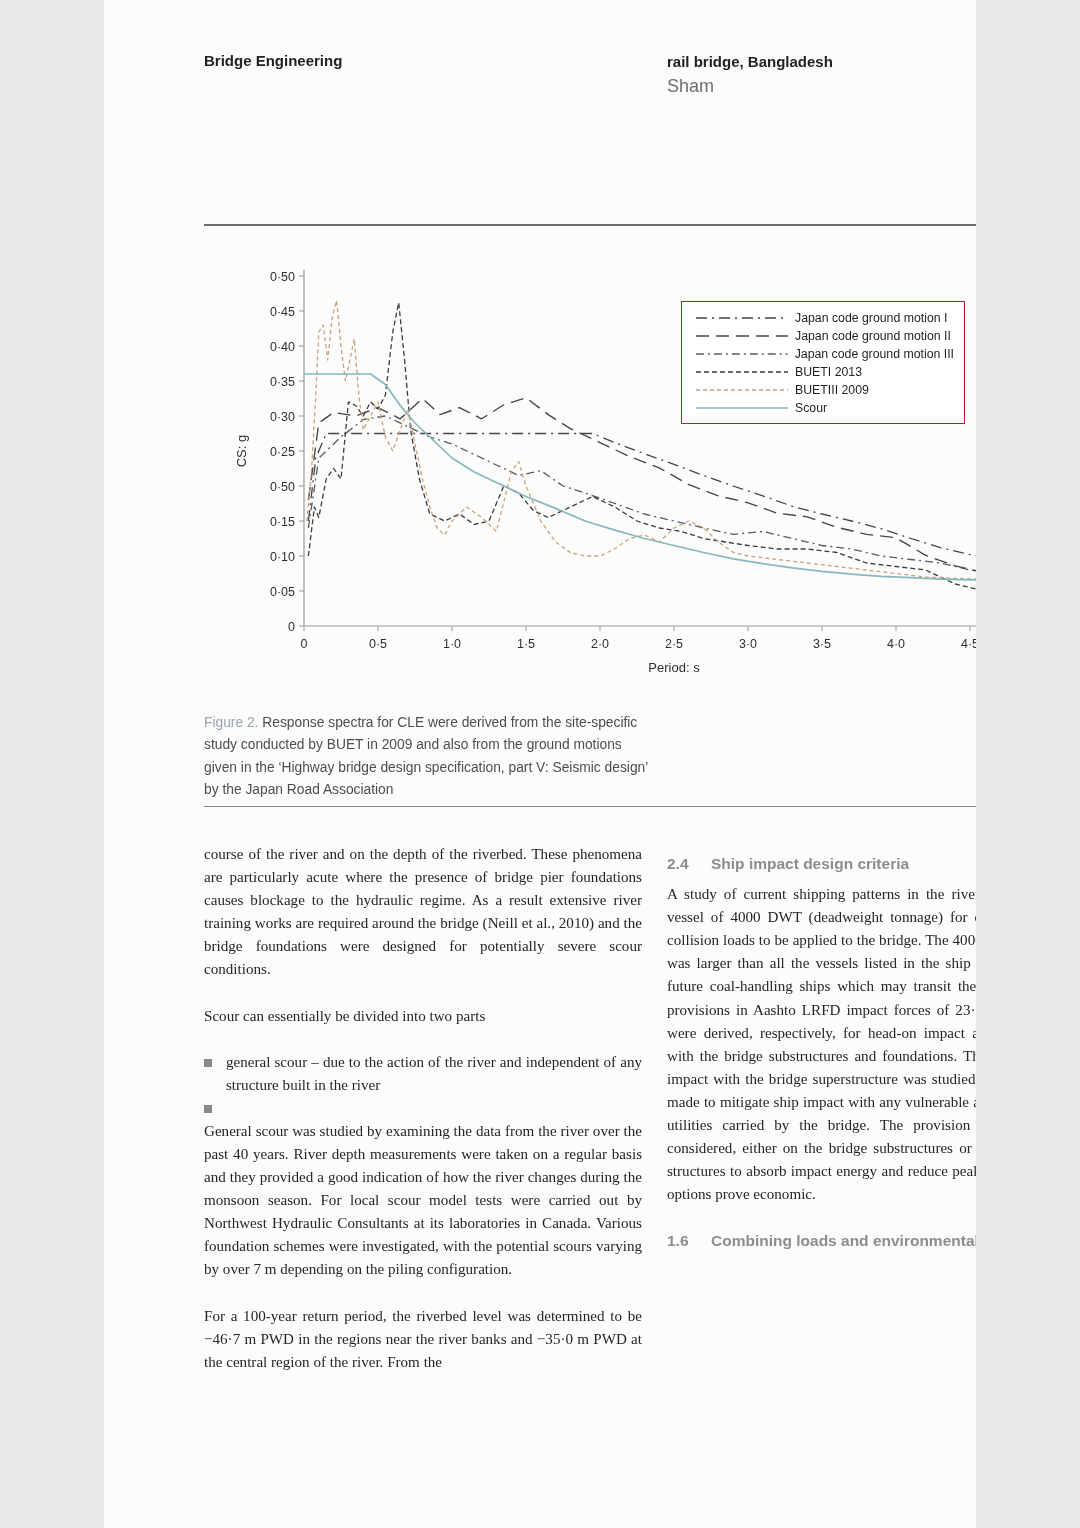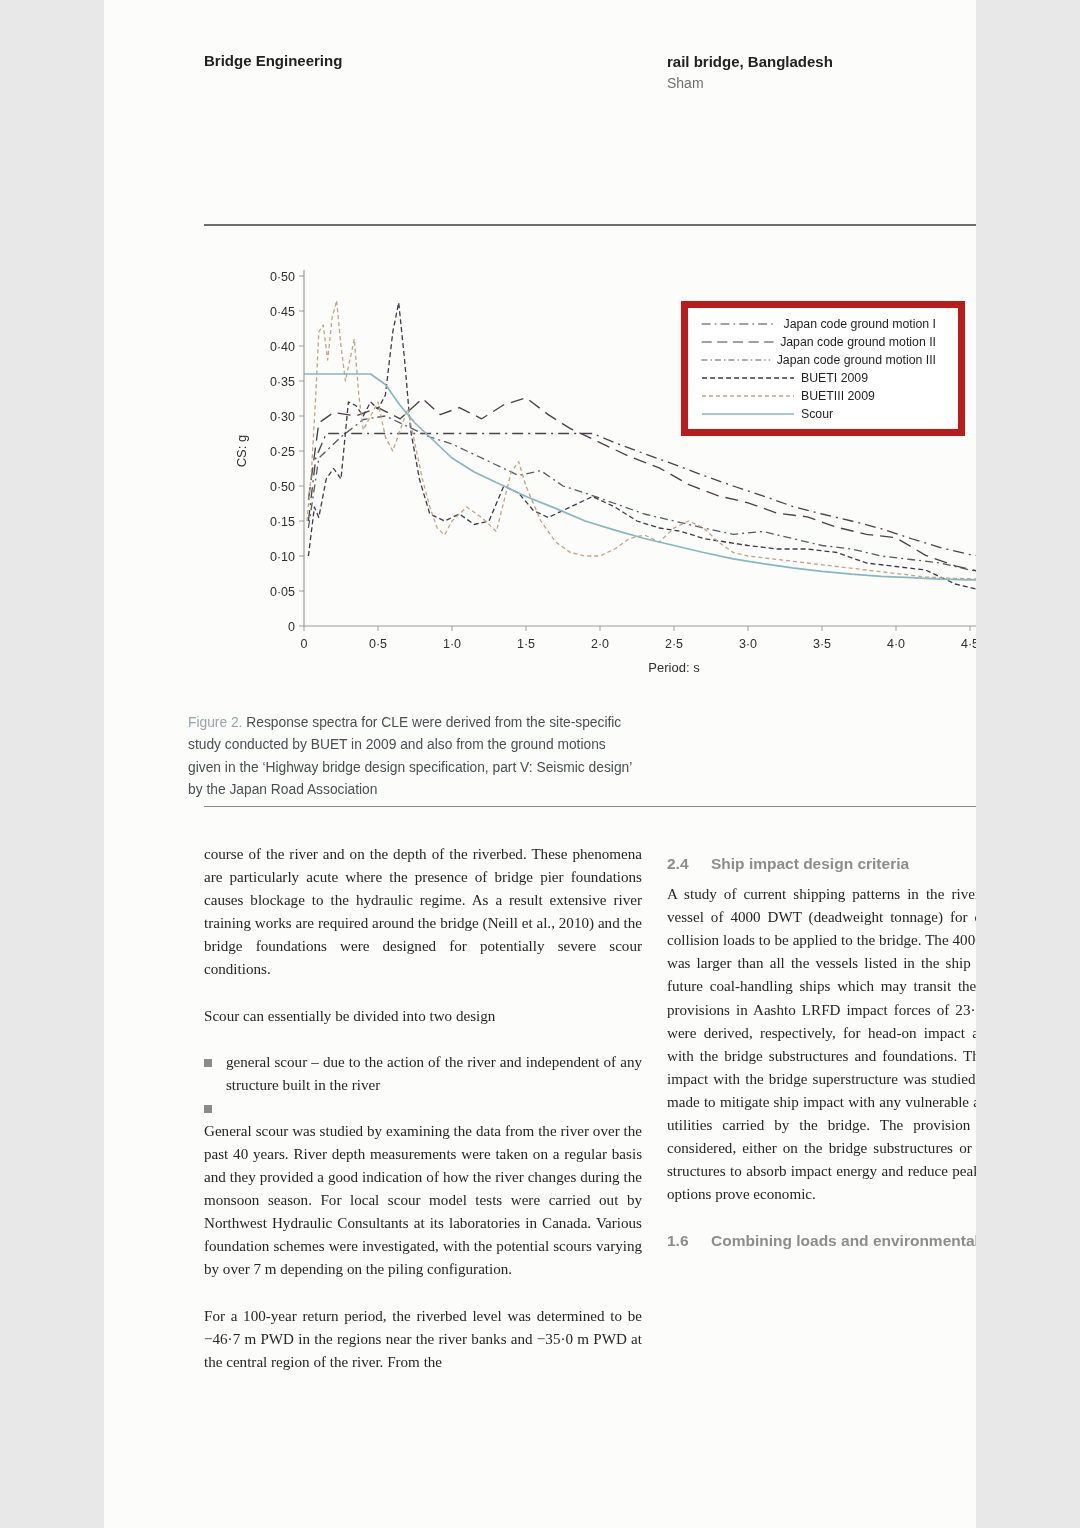--- a/index.html
+++ b/index.html
@@ -3,36 +3,36 @@
 <meta charset="utf-8">
 <style>
   *{margin:0;padding:0;box-sizing:border-box}
   html,body{background:#e8e8e8}
   .page{position:relative;width:872px;height:1528px;background:#fcfcfb;margin:0 auto;overflow:hidden;
         font-family:"Liberation Sans",sans-serif;color:#2b2b2b}
   
   .hdr-left{position:absolute;left:100px;top:52px;font-size:15px;font-weight:bold;color:#222}
   .hdr-right{position:absolute;left:563px;top:52px;width:330px;line-height:1.35}
   .hdr-title{font-size:15px;font-weight:bold;color:#222}
-  .hdr-author{font-size:14px;color:#6f6f6f;margin-top:2px}
+  .hdr-author{font-size:18px;color:#6f6f6f;margin-top:2px}
   
   .rule{position:absolute;left:100px;width:900px;height:2px;background:#6e6e6e}
   .rule-top{top:224px}
   .rule-mid{top:806px;height:1px;background:#8a8a8a}
   
   .chart-wrap{position:absolute;left:90px;top:258px;width:900px;height:436px}
   #spectra-svg{position:absolute;left:0;top:0}
   #spectra-svg text.tick{font:12.5px "Liberation Sans",sans-serif;fill:#2f2f2f}
   #spectra-svg text.axis-label{font:13px "Liberation Sans",sans-serif;fill:#2f2f2f}
-  .legend{position:absolute;left:487px;top:43px;width:284px;border:7px solid #b91c1c;background:#fff;
-          padding:8px 22px 7px 12px;display:flex;flex-direction:column;gap:2px}
+  .legend{position:absolute;left:487px;top:43px;width:284px;border:1px solid #b91c1c;background:#fff;
+          padding:8px 10px 7px 12px;display:flex;flex-direction:column;gap:2px}
   .legend-row{display:flex;align-items:center;gap:5px;height:16px}
   .legend-label{font-size:12.3px;color:#1f1f1f;white-space:nowrap}
   
-  .caption{position:absolute;left:84px;top:712px;width:452px;font-size:13.8px;line-height:1.62;color:#4b4f52}
+  .caption{position:absolute;left:100px;top:712px;width:452px;font-size:13.8px;line-height:1.62;color:#4b4f52}
   .caption .fig-label{color:#9aa4ab}
   
   .col{position:absolute;top:843px;width:438px;font-family:"Liberation Serif",serif;
        font-size:15.1px;line-height:23.1px;text-align:justify;color:#262626}
   .col-left{left:100px}
   .col-right{left:563px}
   .col p{margin:0 0 23px 0}
   .col p.tight{margin-bottom:0}
   ul.sq{list-style:none;margin:0 0 23px 0}
   ul.sq li{position:relative;padding-left:22px;margin:0}
@@ -130,21 +130,21 @@
         <div class="legend-row">
           <svg width="96" height="12" viewBox="0 0 96 12">
             <line x1="2" y1="6" x2="94" y2="6" stroke="#555d60" stroke-width="1.5" stroke-dasharray="8 4 2 4"></line>
           </svg>
           <span class="legend-label">Japan code ground motion III</span>
         </div>
         <div class="legend-row">
           <svg width="96" height="12" viewBox="0 0 96 12">
             <line x1="2" y1="6" x2="94" y2="6" stroke="#3e3946" stroke-width="1.5" stroke-dasharray="5 3"></line>
           </svg>
-          <span class="legend-label">BUETI 2009</span>
+          <span class="legend-label">BUETI 2013</span>
         </div>
         <div class="legend-row">
           <svg width="96" height="12" viewBox="0 0 96 12">
             <line x1="2" y1="6" x2="94" y2="6" stroke="#c5a37e" stroke-width="1.5" stroke-dasharray="4 3"></line>
           </svg>
           <span class="legend-label">BUETIII 2009</span>
         </div>
         <div class="legend-row">
           <svg width="96" height="12" viewBox="0 0 96 12">
             <line x1="2" y1="6" x2="94" y2="6" stroke="#87b7bf" stroke-width="1.5"></line>
@@ -153,21 +153,21 @@
         </div>
       </div>
   </div>
 
   <div class="caption"><span class="fig-label">Figure 2.</span><span> Response spectra for CLE were derived from the site-specific study conducted by BUET in 2009 and also from the ground motions given in the ‘Highway bridge design specification, part V: Seismic design’ by the Japan Road Association</span></div>
 
   <div class="rule rule-mid"></div>
 
   <div class="col col-left">
     <p>course of the river and on the depth of the riverbed. These phenomena are particularly acute where the presence of bridge pier foundations causes blockage to the hydraulic regime. As a result extensive river training works are required around the bridge (Neill et al., 2010) and the bridge foundations were designed for potentially severe scour conditions.</p>
-    <p>Scour can essentially be divided into two design</p>
+    <p>Scour can essentially be divided into two parts</p>
     <ul class="sq">
       <li><span class="sq-marker"></span><span>general scour – due to the action of the river and independent of any structure built in the river</span></li>
       <li><span class="sq-marker"></span></li>
     </ul>
     <p>General scour was studied by examining the data from the river over the past 40 years. River depth measurements were taken on a regular basis and they provided a good indication of how the river changes during the monsoon season. For local scour model tests were carried out by Northwest Hydraulic Consultants at its laboratories in Canada. Various foundation schemes were investigated, with the potential scours varying by over 7 m depending on the piling configuration.</p>
     <p class="tight">For a 100-year return period, the riverbed level was determined to be −46·7 m PWD in the regions near the river banks and −35·0 m PWD at the central region of the river. From the</p>
   </div>
 
   <div class="col col-right">
     <div class="sec-head gap-before">

